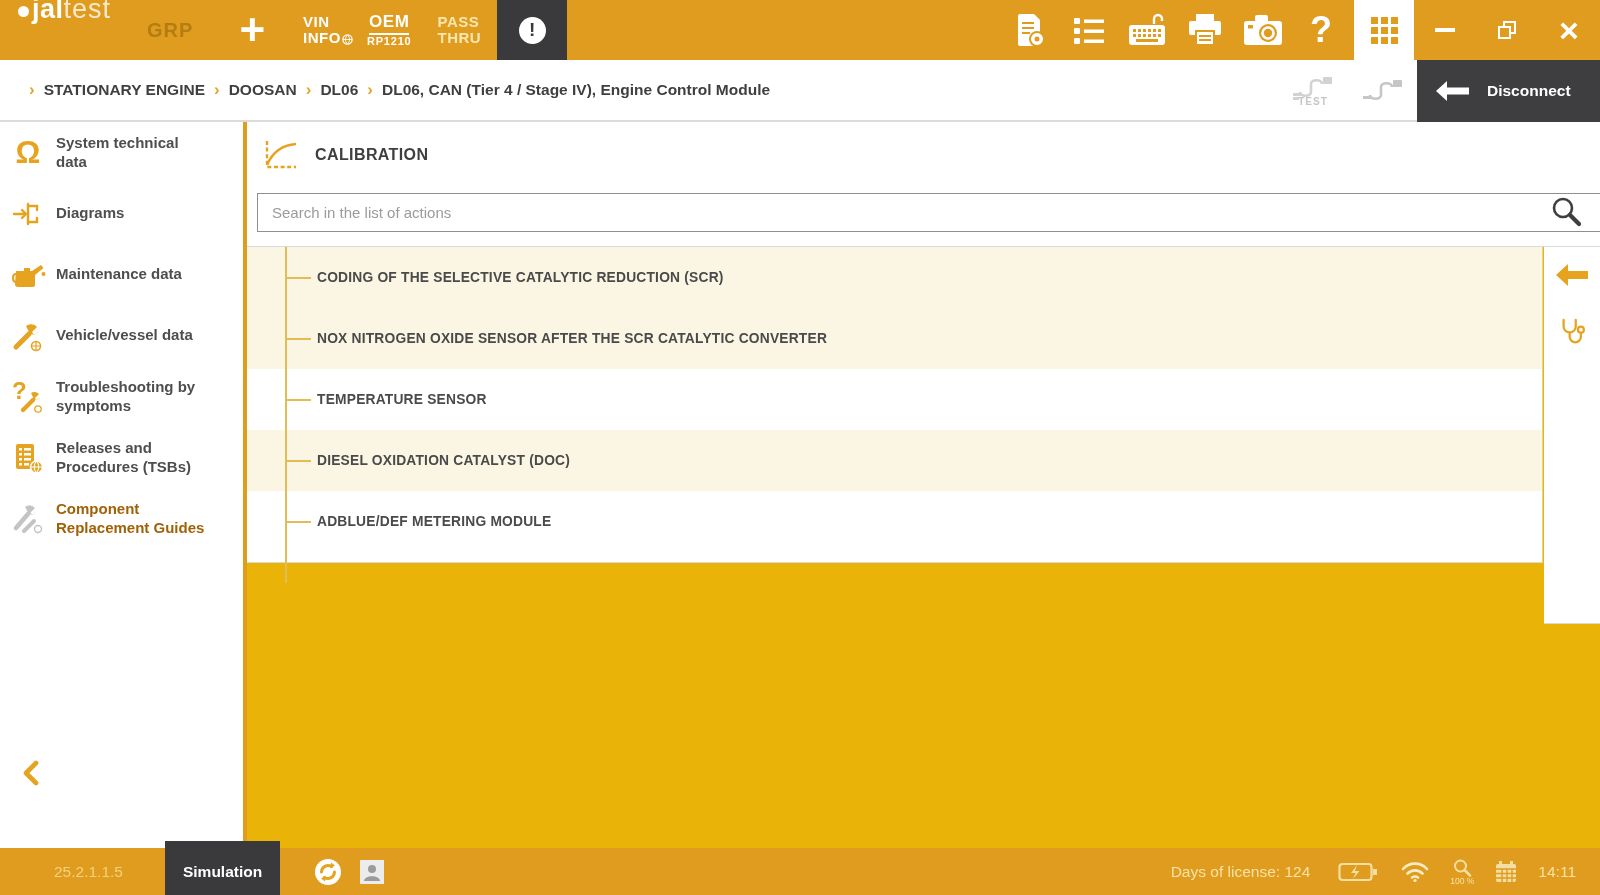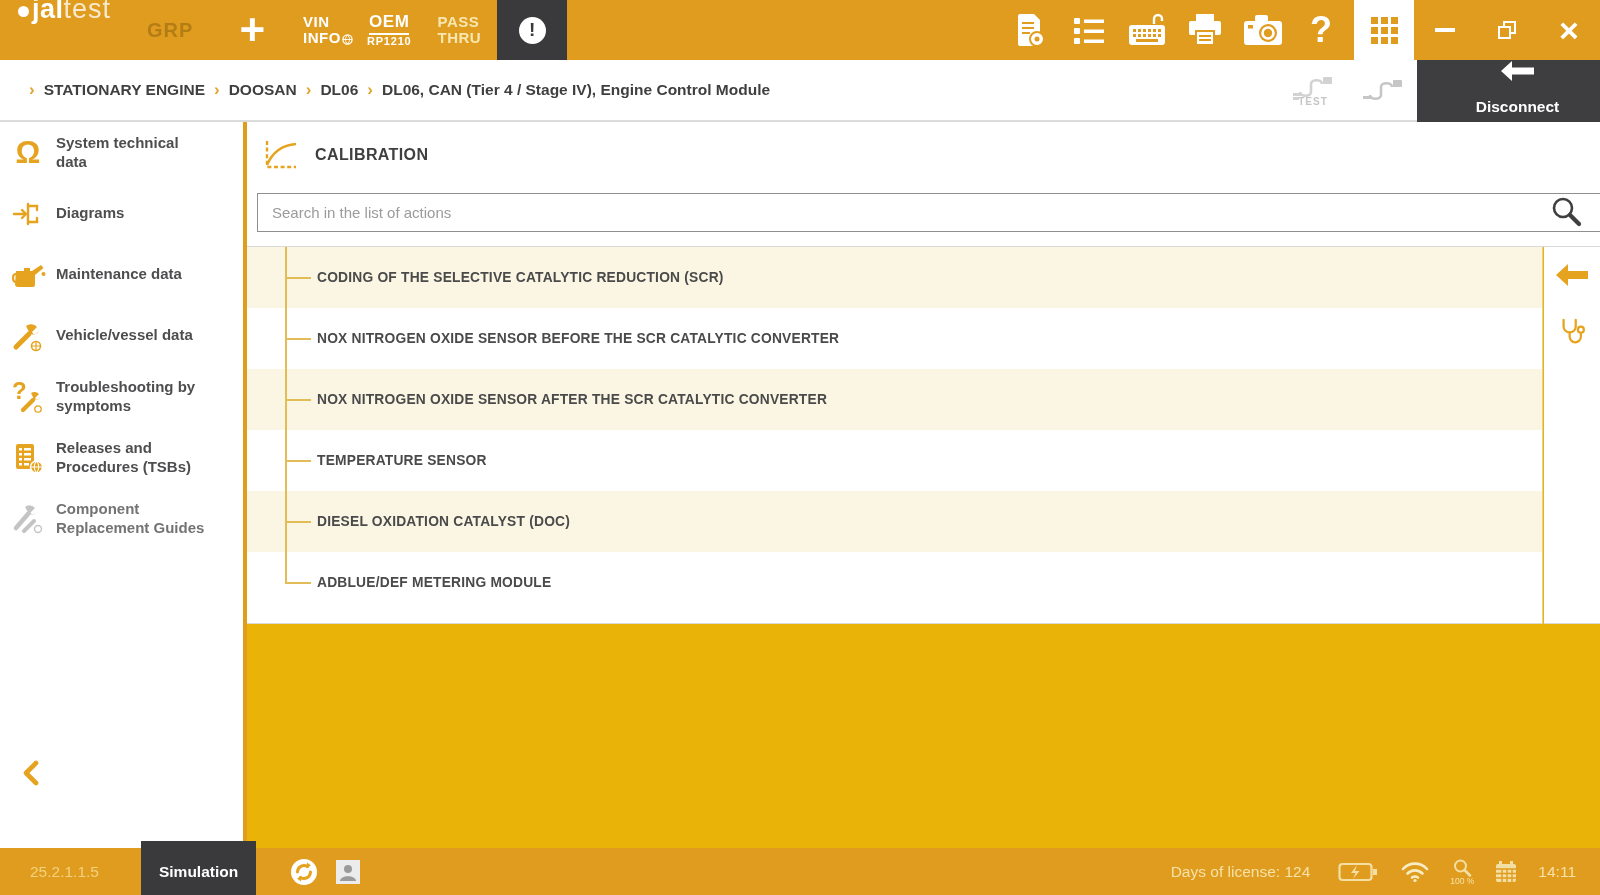--- a/index.html
+++ b/index.html
@@ -51,35 +51,35 @@
     background:#fff; border-bottom:2px solid #DBDBDB;
     display:flex; align-items:center; padding-left:20px;
   }
   .bc-chev { color:#E2A62C; font-weight:700; font-size:17px; margin:0 9px; }
   .bc-item { color:#3F3F3F; font-weight:700; font-size:15.5px; white-space:nowrap; }
   .bc-right { position:absolute; right:196px; top:0; height:60px; display:flex; align-items:center; gap:28px; }
   .test-wrap { display:flex; flex-direction:column; align-items:center; }
   .test-label { color:#C6C6C6; font-weight:700; font-size:10px; letter-spacing:1px; margin-top:-4px; }
   .disconnect {
     position:absolute; right:0; top:0; width:183px; height:62px; background:#3E3E40;
-    display:flex; align-items:center; justify-content:flex-start; padding-left:18px; gap:16px;flex-direction:column;
+    display:flex; align-items:center; justify-content:flex-start; padding-left:18px; gap:16px;
   }
   .disconnect-label { color:#fff; font-weight:700; font-size:15.5px; }
 
   
   .sidebar {
     position:absolute; left:0; top:122px; width:247px; bottom:47px;
     background:#fff; border-right:4px solid #E09C1E;
   }
   .side-item { height:61px; display:flex; align-items:center; cursor:pointer; }
   .side-item.selected { height:63px; background:#E09C1E; }
   .side-icon { width:56px; display:flex; align-items:center; justify-content:center; flex:0 0 56px; }
   .side-label { width:150px; font-weight:700; font-size:15px; color:#4E4E50; line-height:1.22; }
   .side-item.selected .side-label { color:#fff; }
-  .side-item.disabled .side-label { color:#737373; }
+  .side-item.disabled .side-label { color:#a16207; }
   .omega-glyph { font-size:31px; font-weight:700; color:#E6A31F; line-height:1; }
   .q-wrench { position:relative; width:32px; height:32px; }
   .q-wrench .q { position:absolute; left:0; top:-4px; color:#E6A31F; font-size:24px; font-weight:700; }
   .side-back { position:absolute; left:22px; bottom:58px; }
 
   
   .main { position:absolute; left:247px; top:122px; right:0; bottom:47px; background:#eab308; }
   .main-top { position:relative; height:125px; background:#fff; border-bottom:1px solid #D9D9D9; }
   .cal-head { display:flex; align-items:center; padding:16px 0 0 14px; gap:16px; }
   .cal-title { font-weight:700; font-size:16px; color:#3F3F3F; letter-spacing:0.4px; }
@@ -100,21 +100,21 @@
   .tree-v { position:absolute; left:38px; top:0; width:2px; height:336px; background:#E2BC55; }
 
   .rail { position:absolute; left:1297px; right:0; top:125px; height:377px; background:#fff; border-bottom:1px solid #D9D9D9; }
   .rail-btn { width:100%; display:flex; justify-content:center; }
   .rail-back { margin-top:16px; }
   .rail-diag { margin-top:30px; }
 
   
   .statusbar {
     position:absolute; left:0; right:0; bottom:0; height:47px; background:#E09C1E;
-    display:flex; align-items:center;
+    display:flex; align-items:center;padding-left:24px;
   }
   .sb-version { margin-left:30px; color:#F2D27E; font-size:15.5px; }
   .sb-sim { margin-left:42px; height:61px; background:#3A3A3C; color:#fff; font-weight:700; font-size:15.5px; display:flex; align-items:center; padding:0 18px; }
   .sb-icon { display:flex; align-items:center; justify-content:center; }
   .sb-sync { margin-left:34px; }
   .sb-user { margin-left:18px; }
   .sb-spacer { flex:1; }
   .sb-license { color:#F6E2A6; font-size:15.5px; }
   .sb-batt { margin-left:28px; }
   .sb-wifi { margin-left:22px; }
@@ -415,23 +415,20 @@
         <circle cx="15" cy="14" r="9" stroke="#3F3F3F" stroke-width="2.6"></circle>
         <path d="M22 21 L31 30" stroke="#3F3F3F" stroke-width="4.2" stroke-linecap="round"></path>
       </svg>
     </div>
   </div>
 
   <div class="list">
     <div class="row odd">
       <span class="row-label">CODING OF THE SELECTIVE CATALYTIC REDUCTION (SCR)</span>
     </div>
-    <div class="row">
-      <span class="row-label">NOX NITROGEN OXIDE SENSOR BEFORE THE SCR CATALYTIC CONVERTER</span>
-    </div>
     <div class="row odd">
       <span class="row-label">NOX NITROGEN OXIDE SENSOR AFTER THE SCR CATALYTIC CONVERTER</span>
     </div>
     <div class="row">
       <span class="row-label">TEMPERATURE SENSOR</span>
     </div>
     <div class="row odd">
       <span class="row-label">DIESEL OXIDATION CATALYST (DOC)</span>
     </div>
     <div class="row">

